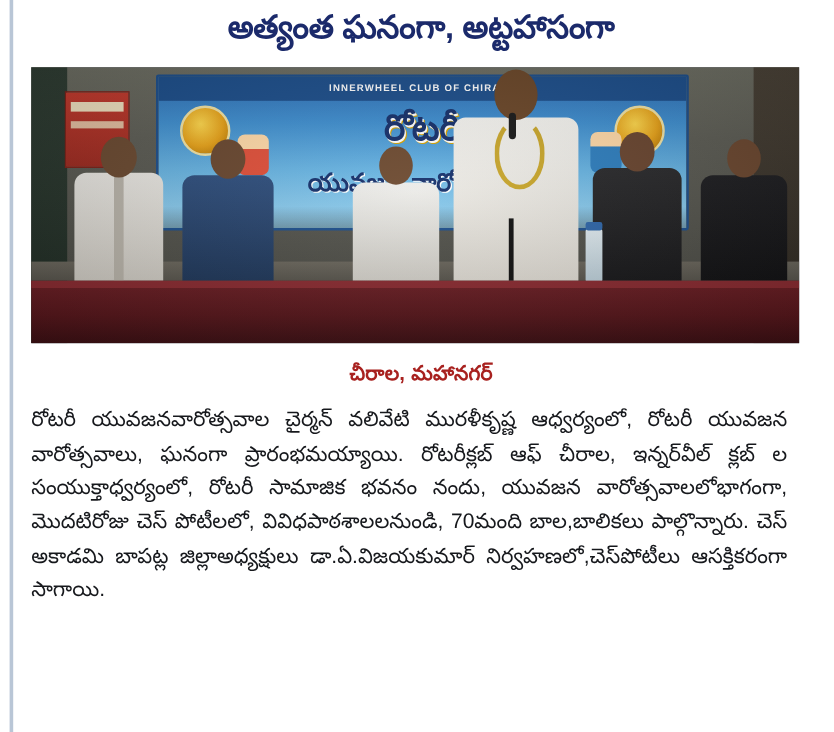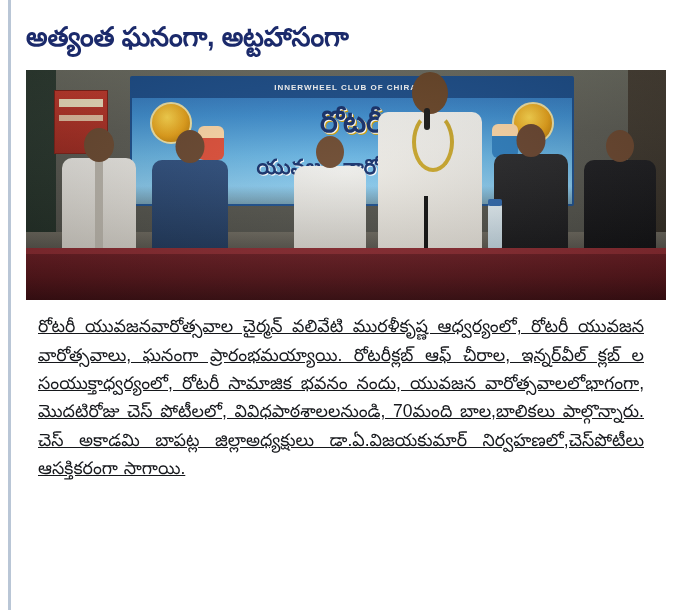--- a/index.html
+++ b/index.html
@@ -33,22 +33,23 @@
     left: 26px;
     top: 0;
     width: 650px;
   }
   .headline {
     color: #1b2a6b;
     font-weight: bold;
     font-size: 27px;
     line-height: 1.42;
     letter-spacing: -0.2px;
-    margin-top: 18px;
+    margin-top: 4px;
     margin-bottom: 0;
+    text-align: center;
   }
   .headline .hl-line {
     display: block;
     white-space: nowrap;
   }
   .photo-wrap {
     margin-top: 14px;
     width: 640px;
     height: 230px;
     position: relative;
@@ -201,21 +202,21 @@
   .body-text {
     margin-top: 10px;
     width: 630px;
     color: #16181c;
     font-size: 17.5px;
     line-height: 1.62;
     text-align: justify;
     text-justify: inter-word;
     word-spacing: 1px;
   }
-  .body-text p { margin: 12px; text-decoration: underline; }
+  .body-text p { margin: 0; }
 </style>
 </head>
 <body>
 
 <div class="page">
 
   <div class="left-rule"></div>
 
   <div class="content">
 
@@ -278,19 +279,20 @@
       <div class="ph bottle"></div>
       <div class="ph bottle-cap"></div>
 
       <div class="ph table">
         <div class="table-top"></div>
       </div>
 
       <div class="ph photo-fade"></div>
     </div>
 
+    <div class="byline">చీరాల, మహానగర్</div>
 
     <div class="body-text">
       <p>రోటరీ యువజనవారోత్సవాల చైర్మన్ వలివేటి మురళీకృష్ణ ఆధ్వర్యంలో, రోటరీ యువజన వారోత్సవాలు, ఘనంగా ప్రారంభమయ్యాయి. రోటరీక్లబ్ ఆఫ్ చీరాల, ఇన్నర్‌వీల్ క్లబ్ ల సంయుక్తాధ్వర్యంలో, రోటరీ సామాజిక భవనం నందు, యువజన వారోత్సవాలలోభాగంగా, మొదటిరోజు చెస్ పోటీలలో, వివిధపాఠశాలలనుండి, 70మంది బాల,బాలికలు పాల్గొన్నారు. చెస్ అకాడమి బాపట్ల జిల్లాఅధ్యక్షులు డా.ఏ.విజయకుమార్ నిర్వహణలో,చెస్‌పోటీలు ఆసక్తికరంగా సాగాయి.</p>
     </div>
 
   </div>
 </div>
 
 </body></html>

